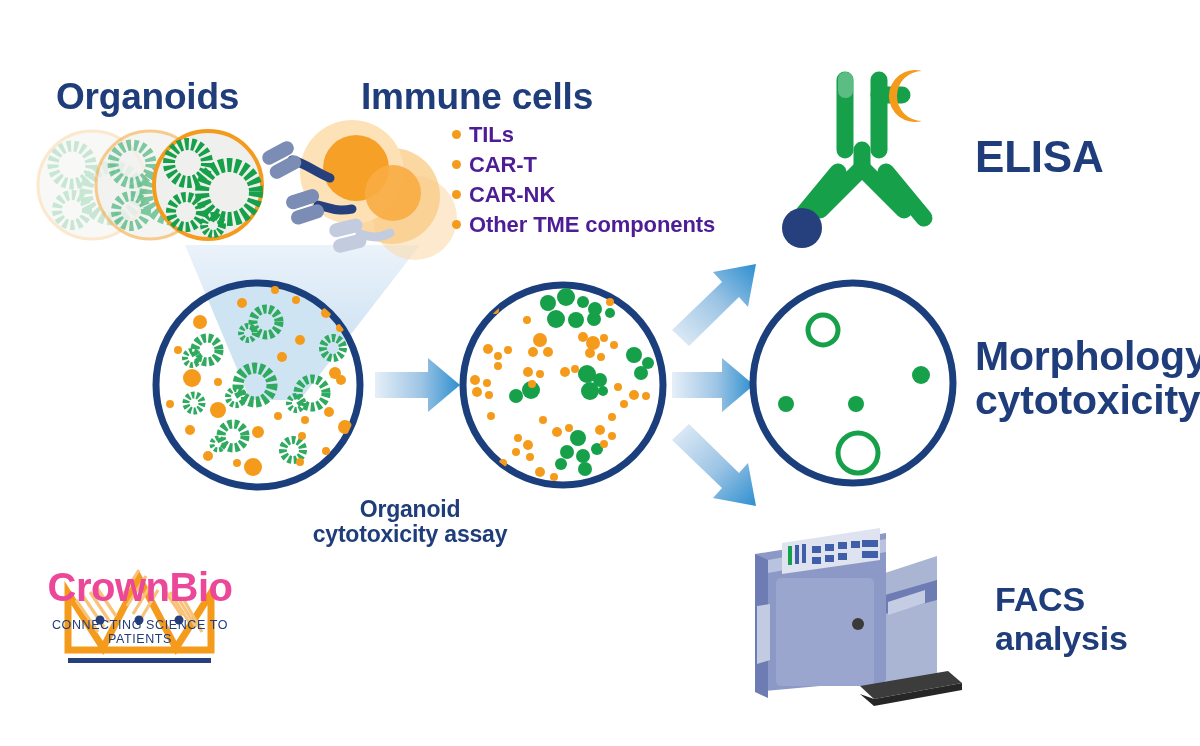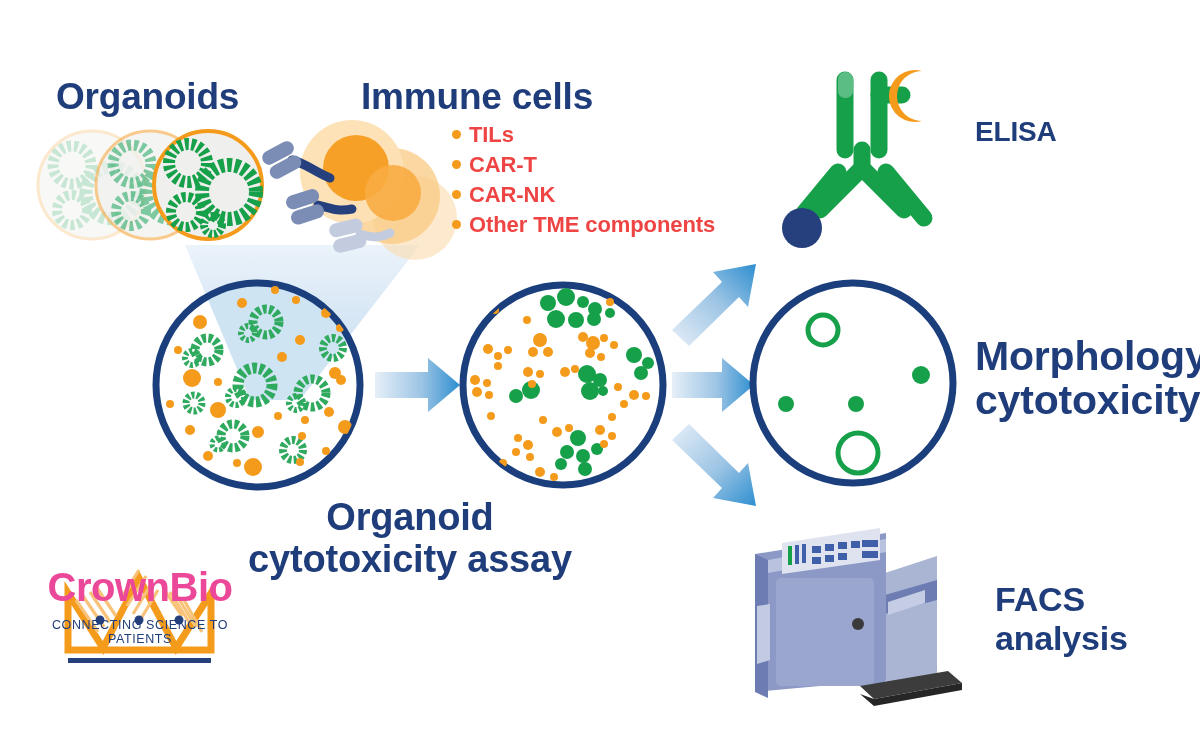--- a/index.html
+++ b/index.html
@@ -7,30 +7,30 @@
     width:1200px;height:746px;
     font-family:"Liberation Sans", sans-serif;
     overflow:hidden;position:relative;
   }
   .stage{position:absolute;left:0;top:0;width:1200px;height:542px;}
   svg.layer{position:absolute;left:0;top:0;width:1200px;height:746px;}
 
   .lbl{position:absolute;color:#1f3d7a;font-weight:bold;letter-spacing:-0.2px;}
   #organoids-title{left:56px;top:76px;font-size:37px;}
   #immune-title{left:333px;top:76px;font-size:37px;margin-left:28px;}
-  #elisa-label{left:975px;top:116px;font-size:28px;}
+  #elisa-label{left:975px;top:132px;font-size:44px;}
   #morph-label{left:975px;top:334px;font-size:41px;line-height:1.08;}
   #facs-label{left:975px;top:580px;font-size:34px;margin-left:20px;}
-  #assay-caption{left:245px;top:497px;font-size:38px;line-height:1.1;text-align:center;width:330px;}
+  #assay-caption{left:245px;top:497px;font-size:23px;line-height:1.1;text-align:center;width:330px;}
 
   #bullets{position:absolute;left:452px;top:122px;width:280px;}
   #bullets .bitem{display:flex;align-items:baseline;margin-bottom:4px;}
   #bullets .bdot{width:9px;height:9px;border-radius:50%;background:#f59b1c;
                  flex:0 0 auto;margin-right:8px;position:relative;top:-3px;}
-  #bullets .btxt{font-size:22px;font-weight:bold;color:#ef4444;white-space:nowrap;letter-spacing:-0.1px;}
+  #bullets .btxt{font-size:22px;font-weight:bold;color:#4c1d95;white-space:nowrap;letter-spacing:-0.1px;}
 
   #logo-wrap{position:absolute;left:30px;top:563px;width:220px;text-align:center;}
   #logo-name{font-size:40px;font-weight:bold;color:#ec4899;letter-spacing:-0.5px;margin-top:2px;}
   #logo-tag{font-size:12.5px;color:#1f3d7a;letter-spacing:0.6px;margin-top:8px;}
 </style>
 </head>
 <body>
 
 <div class="stage">
 

